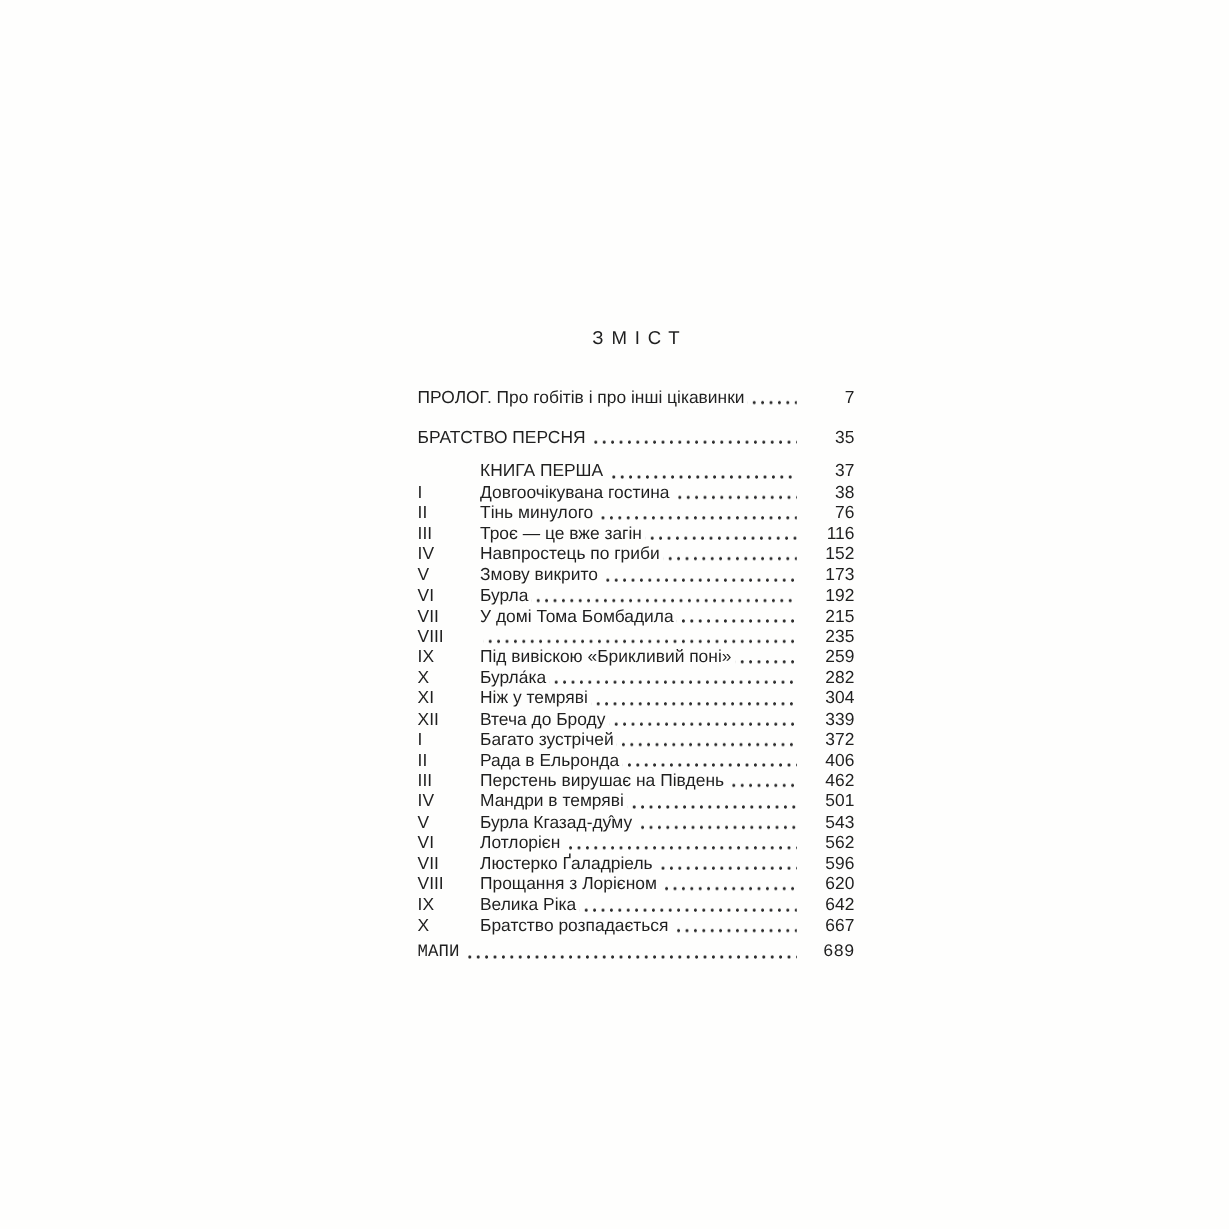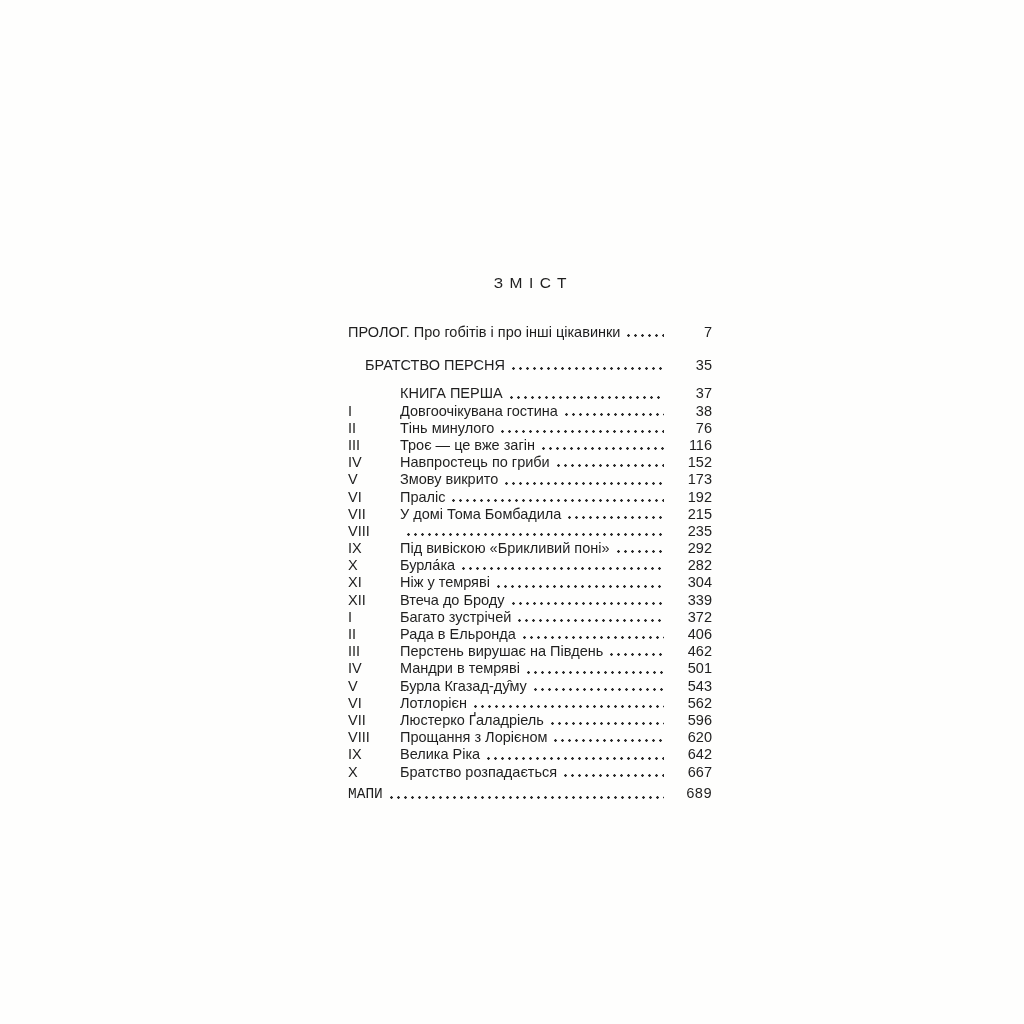--- a/index.html
+++ b/index.html
@@ -57,21 +57,21 @@
     background-size: 7px 3px;
     background-repeat: repeat-x;
     background-position: 2px calc(100% - 4px);
   }
   .pagenum {
     flex: 0 0 48px;
     width: 48px;
     text-align: right;
   }
   .mb-blank  { margin-bottom: 16px; } 
-  .mb-half   { margin-bottom: 11px; margin-left: 17px; } 
+  .mb-half   { margin-bottom: 11px; } 
   .mt-book2  { margin-top: 6px; }     
   .mt-maps   { margin-top: 5px; font-family: Liberation Mono, monospace; }     
 </style>
 </head>
 <body>
 
 <div class="sheet">
   <div class="toc">
 
     <div class="toc-title">ЗМІСТ</div>
@@ -120,40 +120,40 @@
       <span class="pagenum">152</span>
     </div>
     <div class="row">
       <span class="num">V</span>
       <span class="label">Змову викрито</span>
       <span class="leader"></span>
       <span class="pagenum">173</span>
     </div>
     <div class="row">
       <span class="num">VI</span>
-      <span class="label">Праліс</span>
+      <span class="label">Бурла</span>
       <span class="leader"></span>
       <span class="pagenum">192</span>
     </div>
     <div class="row">
       <span class="num">VII</span>
       <span class="label">У домі Тома Бомбадила</span>
       <span class="leader"></span>
       <span class="pagenum">215</span>
     </div>
     <div class="row">
       <span class="num">VIII</span>
       <span class="leader"></span>
       <span class="pagenum">235</span>
     </div>
     <div class="row">
       <span class="num">IX</span>
       <span class="label">Під вивіскою «Брикливий поні»</span>
       <span class="leader"></span>
-      <span class="pagenum">292</span>
+      <span class="pagenum">259</span>
     </div>
     <div class="row">
       <span class="num">X</span>
       <span class="label">Бурла́ка</span>
       <span class="leader"></span>
       <span class="pagenum">282</span>
     </div>
     <div class="row">
       <span class="num">XI</span>
       <span class="label">Ніж у темряві</span>

